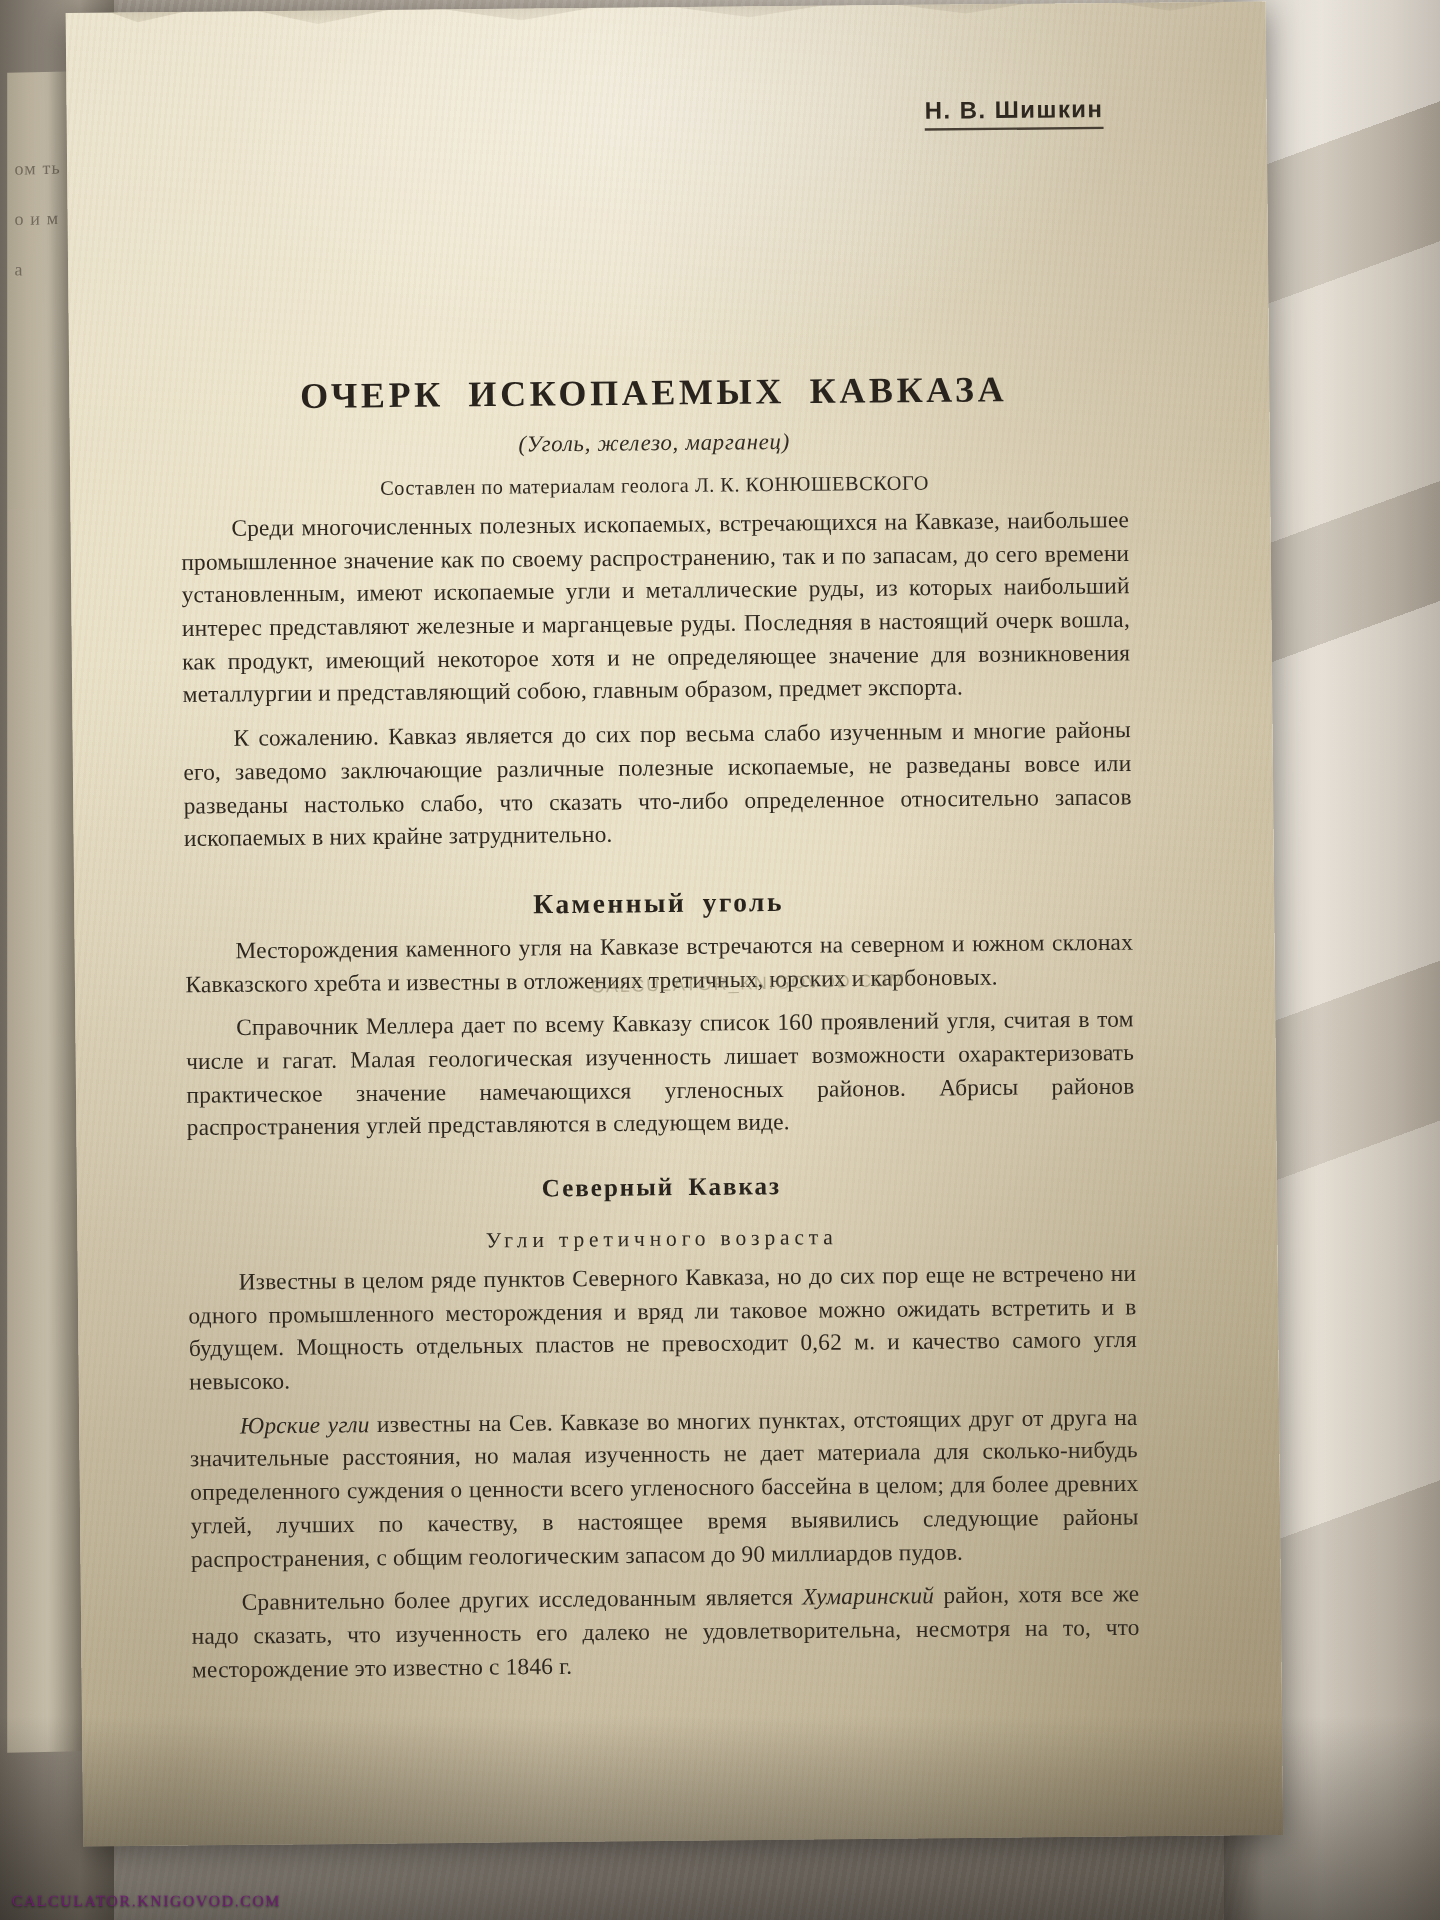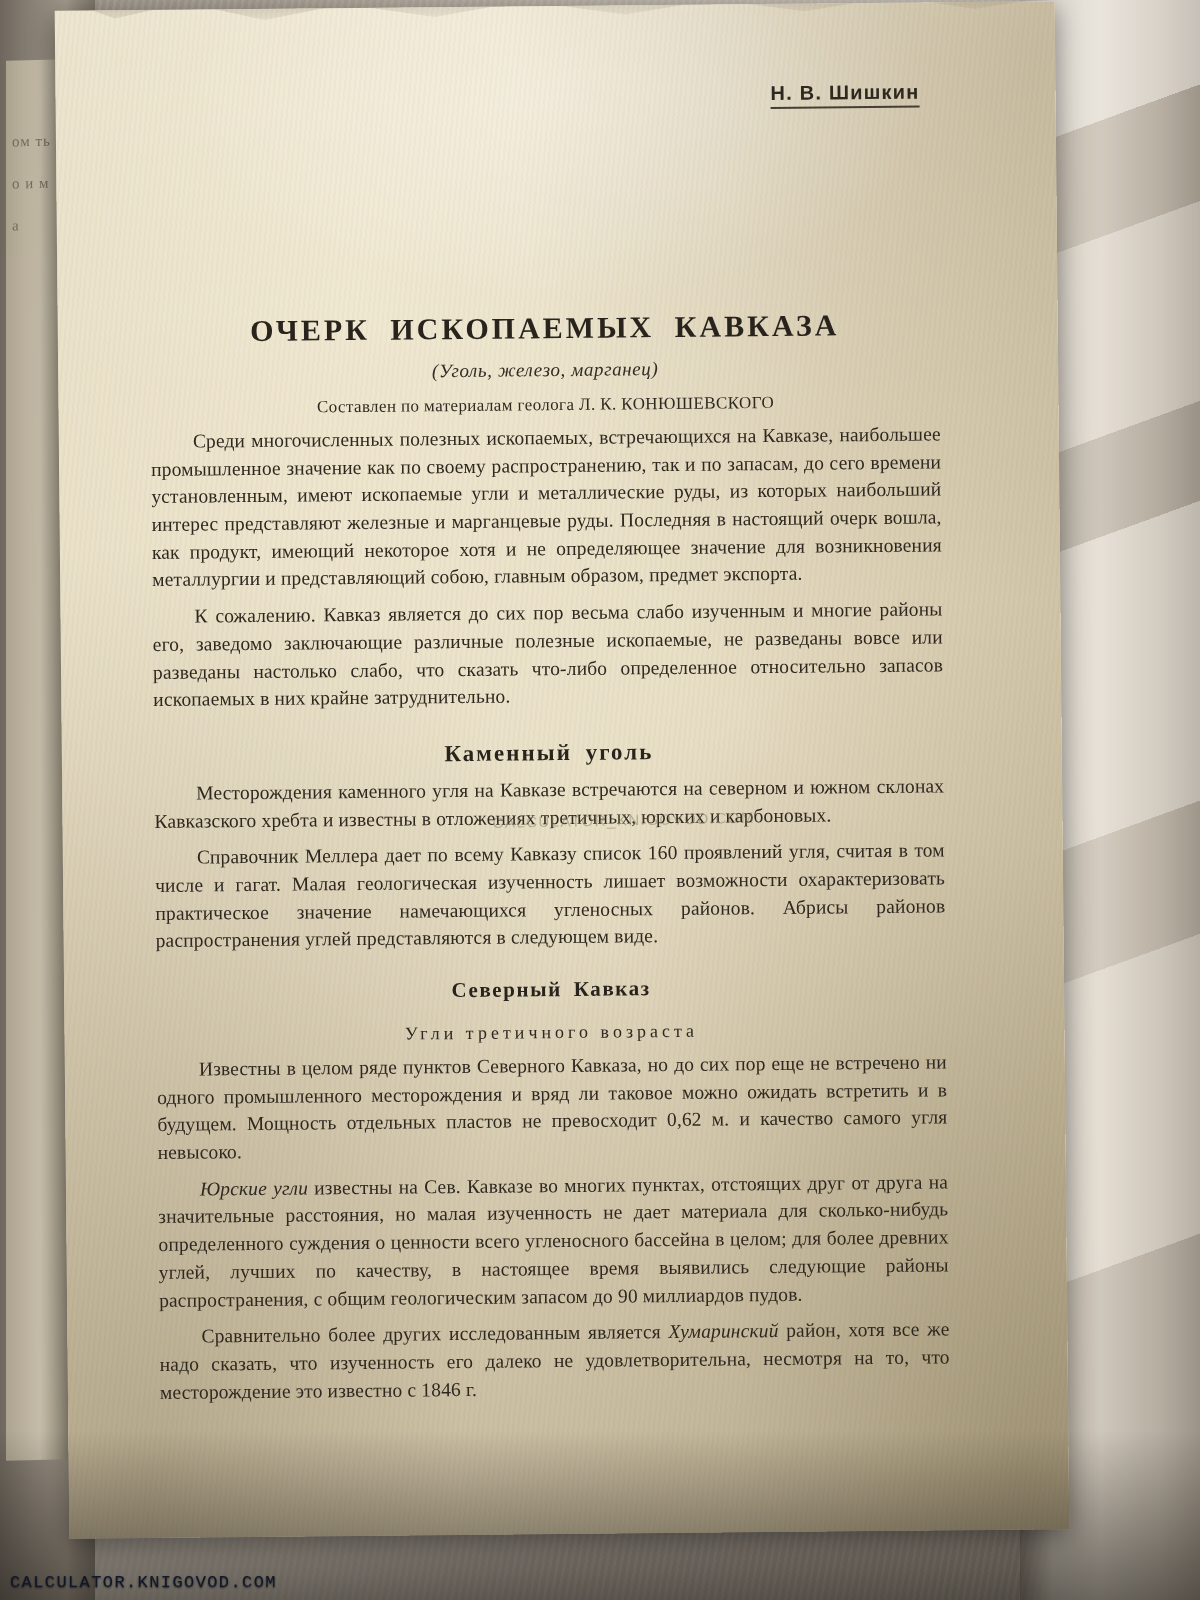--- a/index.html
+++ b/index.html
@@ -204,24 +204,24 @@
     color: rgba(120,112,84,0.45);
     transform: rotate(-0.6deg);
     pointer-events: none;
     white-space: nowrap;
   }
   
   .corner-credit {
     position: absolute;
     left: 10px;
     bottom: 8px;
-    font-family: Liberation Mono, monospace;
-    font-size: 17px;
+    font-family: Liberation Serif, serif;
+    font-size: 13px;
     letter-spacing: 1.4px;
-    color: #0f172a;
+    color: #701a75;
     text-shadow: 0 1px 2px rgba(0,0,0,.7);
   }
   .glare {
     position: absolute;
     left: 120px; top: -120px;
     width: 760px; height: 420px;
     background: radial-gradient(ellipse at center, rgba(255,255,255,0.30), rgba(255,255,255,0) 70%);
     pointer-events: none;
   }
   .shadow-bottom {

